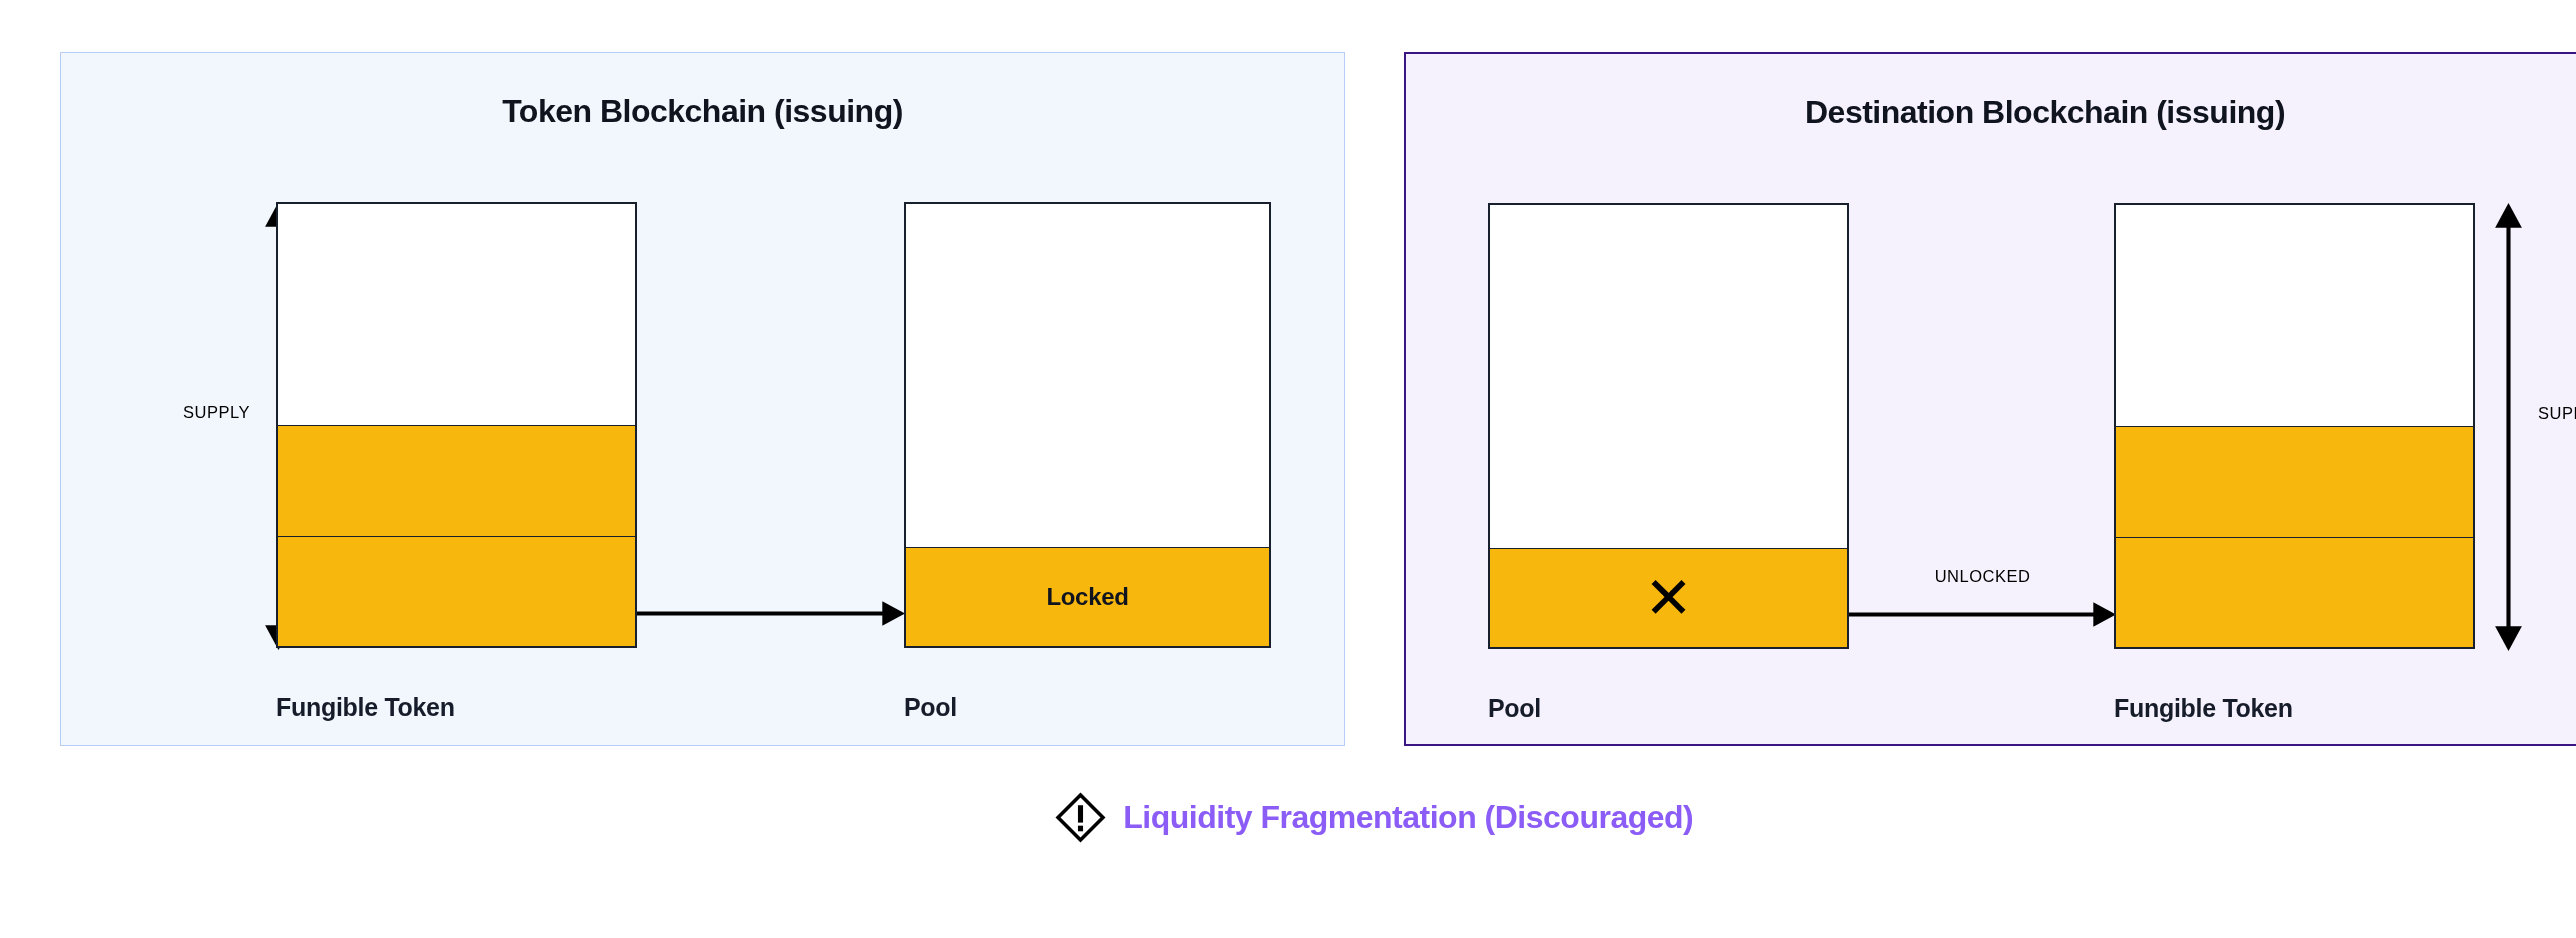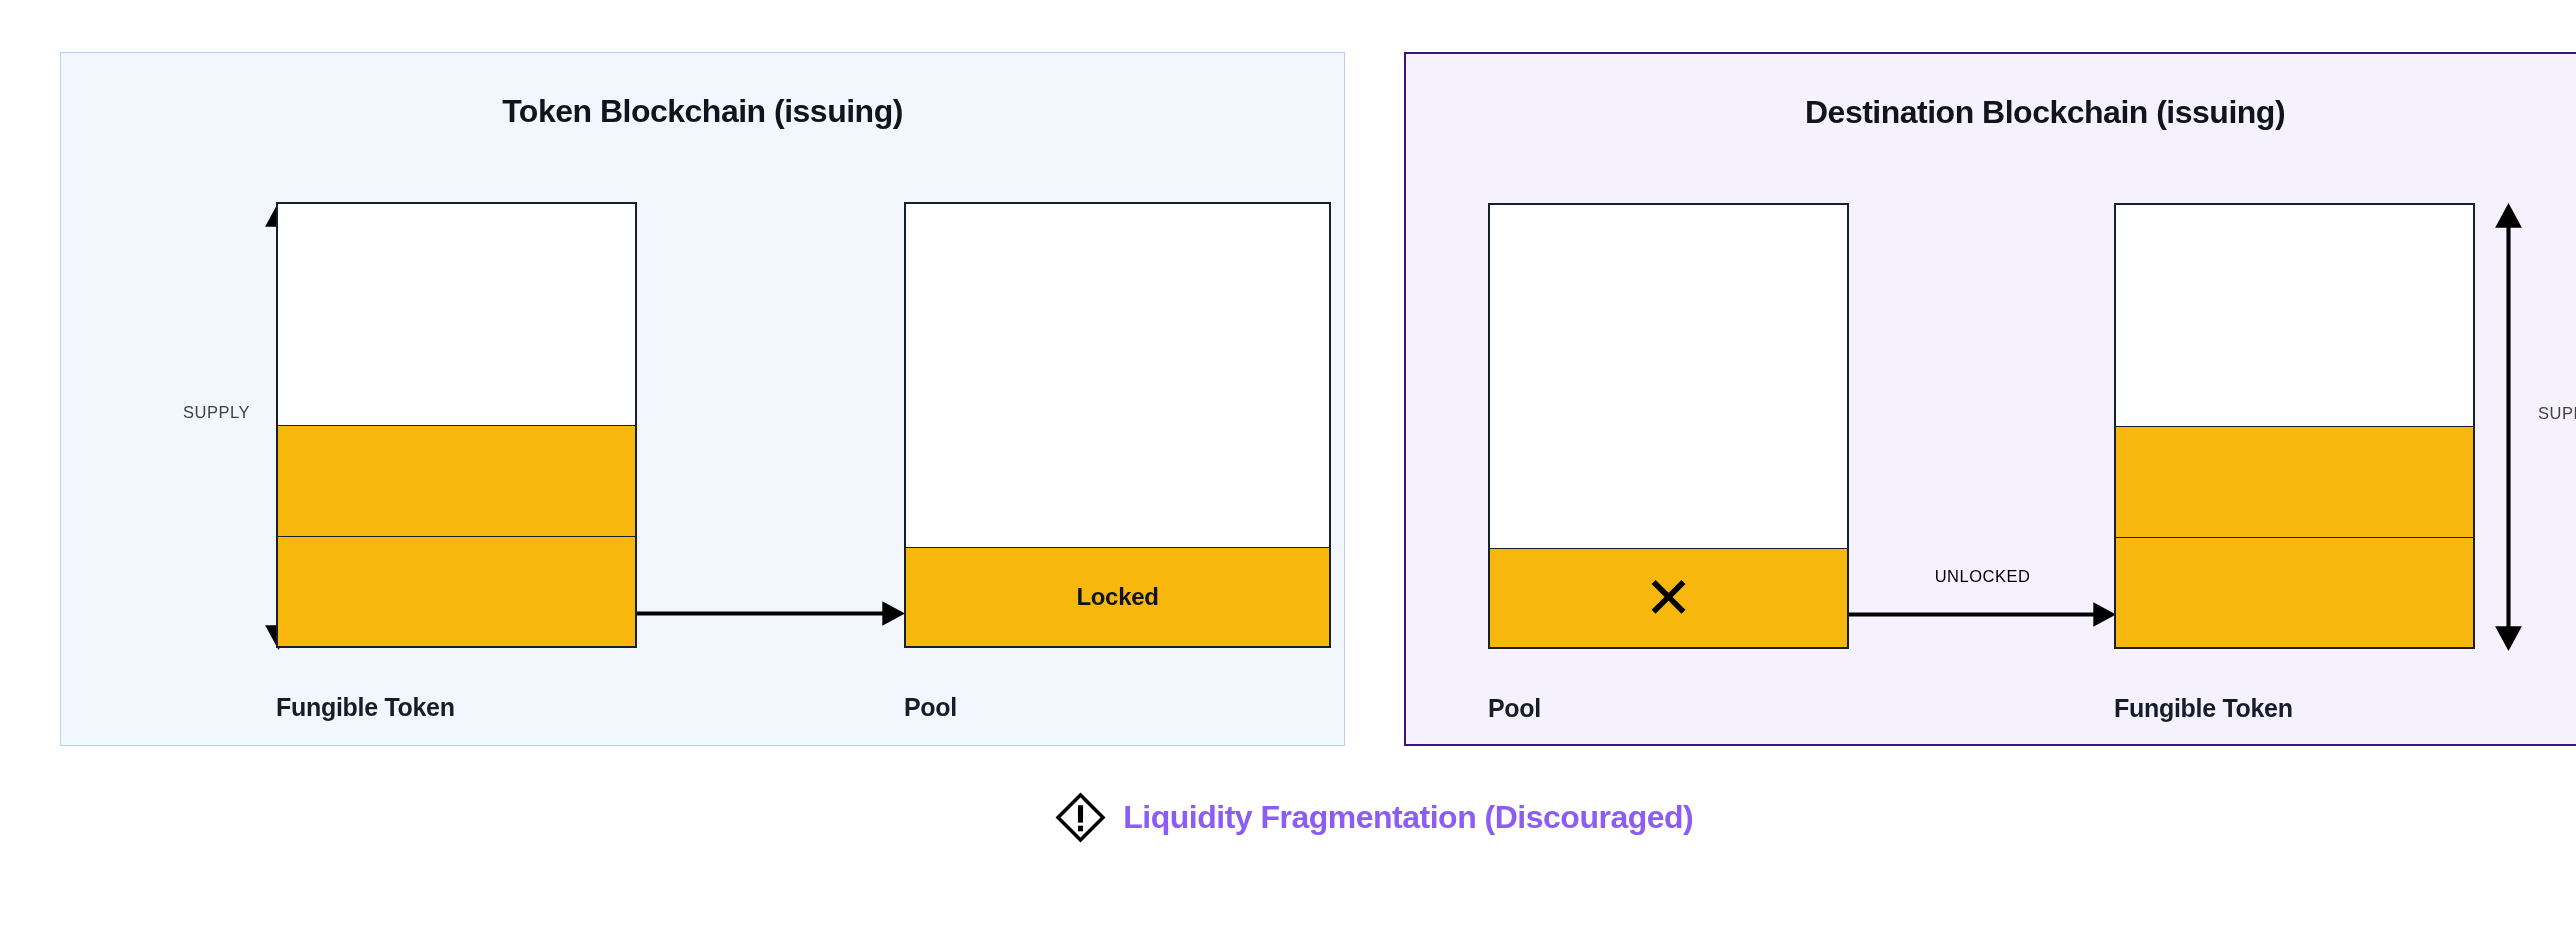--- a/index.html
+++ b/index.html
@@ -60,21 +60,21 @@
   
   .x-mark{
     font-size:58px;font-weight:900;color:#000000;
     line-height:1;font-family:"DejaVu Sans", sans-serif;
   }
 
   
   .supply-group{position:absolute;}
   .supply-label{
     position:absolute;
-    font-size:16.5px;font-weight:400;color:#404040;
+    font-size:16.5px;font-weight:400;color:#000000;
     letter-spacing:0.5px;white-space:nowrap;
   }
 
   
   .flow{position:absolute;}
   .flow-label{
     position:absolute;
     font-size:16.5px;font-weight:400;color:#000000;
     letter-spacing:0.5px;white-space:nowrap;text-align:center;
   }
@@ -122,21 +122,21 @@
     <div class="bar-caption" style="left:215px;width:361px;">Fungible Token</div>
 
     <div class="flow" style="left:576px;top:545px;width:268px;height:31px;">
       <div class="flow-label" style="left:0;top:-32px;width:268px;"></div>
       <svg width="268" height="31" viewBox="0 0 520 60">
         <line x1="0" y1="30" x2="488" y2="30" stroke="#000000" stroke-width="8"></line>
         <polygon points="520,30 476,54 476,6" fill="#000000"></polygon>
       </svg>
     </div>
 
-    <div class="bar" id="bar-source-pool" style="left:843px;top:149px;width:427px;height:446px;">
+    <div class="bar" id="bar-source-pool" style="left:843px;top:149px;width:367px;height:446px;">
       <div class="seg" style="height:77.5%;"></div>
       <div class="seg seg-fill seg-divider" style="height:22.5%;">
         <span class="seg-label">Locked</span>
       </div>
     </div>
     <div class="bar-caption" style="left:843px;width:361px;">Pool</div>
   </div>
 
   <div class="panel" id="panel-destination">
 

